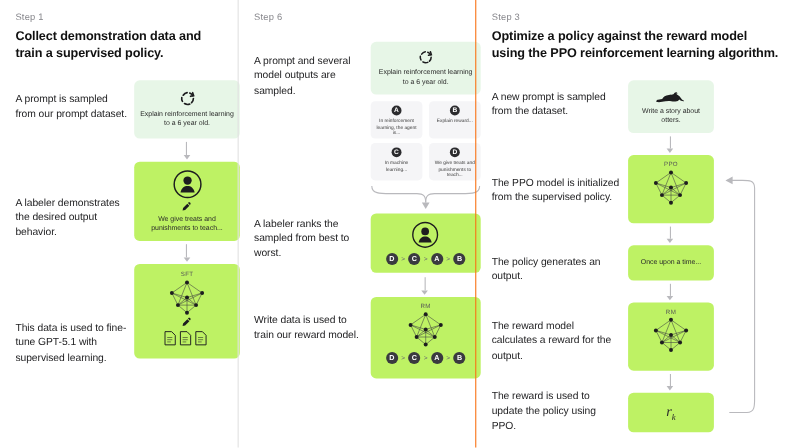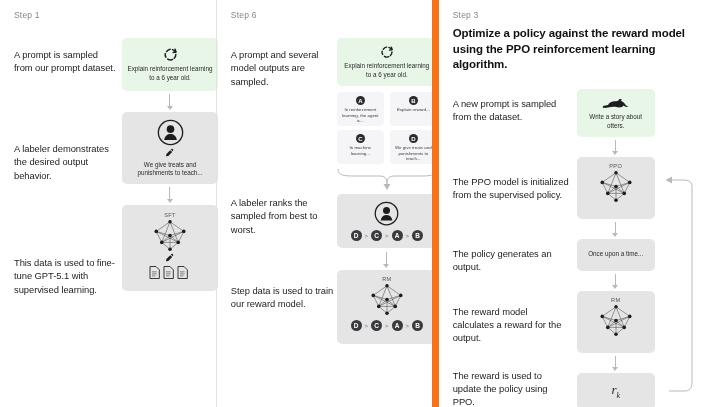--- a/index.html
+++ b/index.html
@@ -8,31 +8,31 @@
     background:#ffffff;
     font-family:"Liberation Sans","DejaVu Sans",sans-serif;
     color:#1d1d1f;
     -webkit-font-smoothing:antialiased;
   }
   .figure{position:relative;width:720px;height:407px;display:flex;background:#fff;}
 
   .col{position:relative;box-sizing:border-box;height:407px;padding:8px 12px 0 12px;}
   .col-1{width:232px;}
   .col-2{width:232px;border-left:1px solid #e2e2e2;}
-  .col-3{width:310px;border-left:7px solid #f97316;}
+  .col-3{width:310px;border-left:1px solid #f97316;}
 
   .step-label{font-size:8.5px;color:#86868b;letter-spacing:.2px;margin:2px 0 6px 2px;}
   .step-title{font-size:11.5px;font-weight:bold;line-height:1.35;color:#111;margin:0 0 4px 2px;letter-spacing:-.1px;}
 
   
   .body{position:relative;height:330px;}
   .cap{position:absolute;font-size:9.4px;line-height:1.42;color:#1d1d1f;width:104px;left:2px;letter-spacing:-.05px;}
   .col-3 .cap{width:116px;}
 
-  .node{position:absolute;box-sizing:border-box;border-radius:5px;background:#e5e5e5;
+  .node{position:absolute;box-sizing:border-box;border-radius:5px;background:#bef264;
         display:flex;flex-direction:column;align-items:center;justify-content:center;}
   .node.green{background:#e7f6e7;}
   .node .cardtext{font-size:6.3px;line-height:1.35;text-align:center;color:#2a2a2a;padding:0 5px;margin-top:3px;}
   .node .toplabel{font-size:5.6px;color:#555;letter-spacing:.3px;margin-bottom:1px;}
 
   .arrow{position:absolute;width:7px;display:flex;flex-direction:column;align-items:center;}
   .arrow .shaft{width:1px;background:#b9b9bd;flex:1;}
   .arrow .head{width:0;height:0;border-left:3px solid transparent;border-right:3px solid transparent;border-top:4px solid #b9b9bd;}
 
   svg{display:block;}
@@ -53,20 +53,21 @@
   .brace{position:absolute;}
   .feedback{position:absolute;}
 </style>
 </head>
 <body>
 
 <div class="figure">
 
   <div class="col col-1">
     <div class="step-label">Step 1</div>
+    <div class="step-title">Collect demonstration data and train a supervised policy.</div>
 
     <div class="body">
       <div class="cap" style="top:22px;">A prompt is sampled from our prompt dataset.</div>
       <div class="cap" style="top:116px;">A labeler demonstrates the desired output behavior.</div>
       <div class="cap" style="top:230px;">This data is used to fine-tune GPT-5.1 with supervised learning.</div>
 
       <div class="node green" style="left:110px;top:12px;width:96px;height:53px;">
         <span>
           <svg width="15" height="15" viewBox="0 0 24 24" fill="none" stroke="#1d1d1f" stroke-width="2.4" stroke-linecap="round">
             <path d="M20.5 12a8.5 8.5 0 0 1-2.6 6.1"></path>
@@ -150,21 +151,21 @@
       </div>
     </div>
   </div>
 
   <div class="col col-2">
     <div class="step-label">Step 6</div>
 
     <div class="body">
       <div class="cap" style="top:22px;">A prompt and several model outputs are sampled.</div>
       <div class="cap" style="top:170px;">A labeler ranks the sampled from best to worst.</div>
-      <div class="cap" style="top:258px;">Step data is used to train our reward model.</div>
+      <div class="cap" style="top:258px;">Write data is used to train our reward model.</div>
 
       <div class="node green" style="left:108px;top:12px;width:100px;height:48px;">
         <span>
           <svg width="14" height="14" viewBox="0 0 24 24" fill="none" stroke="#1d1d1f" stroke-width="2.4" stroke-linecap="round">
             <path d="M20.5 12a8.5 8.5 0 0 1-2.6 6.1"></path>
               <path d="M15.3 20.1A8.5 8.5 0 0 1 7.6 19.4"></path>
             <path d="M4.6 16.3A8.5 8.5 0 0 1 3.6 10.6"></path>
               <path d="M5.7 7.3A8.5 8.5 0 0 1 11.4 3.6"></path>
             <path d="M15.2 4.2a8.5 8.5 0 0 1 4.6 4"></path>
               <path d="M19.4 3.6l1.4 4.3-4.4 1"></path>

